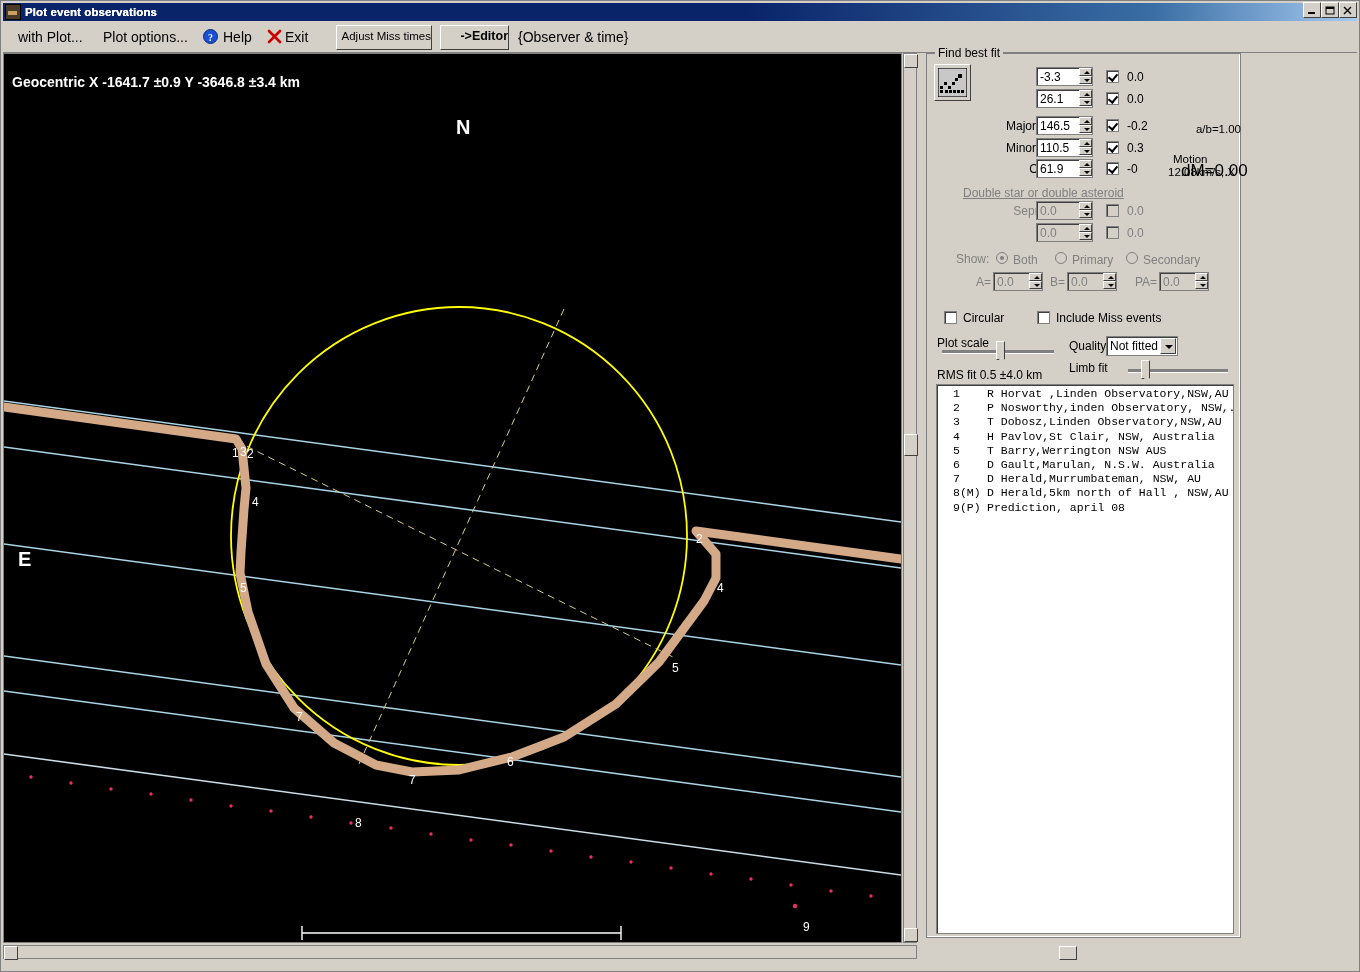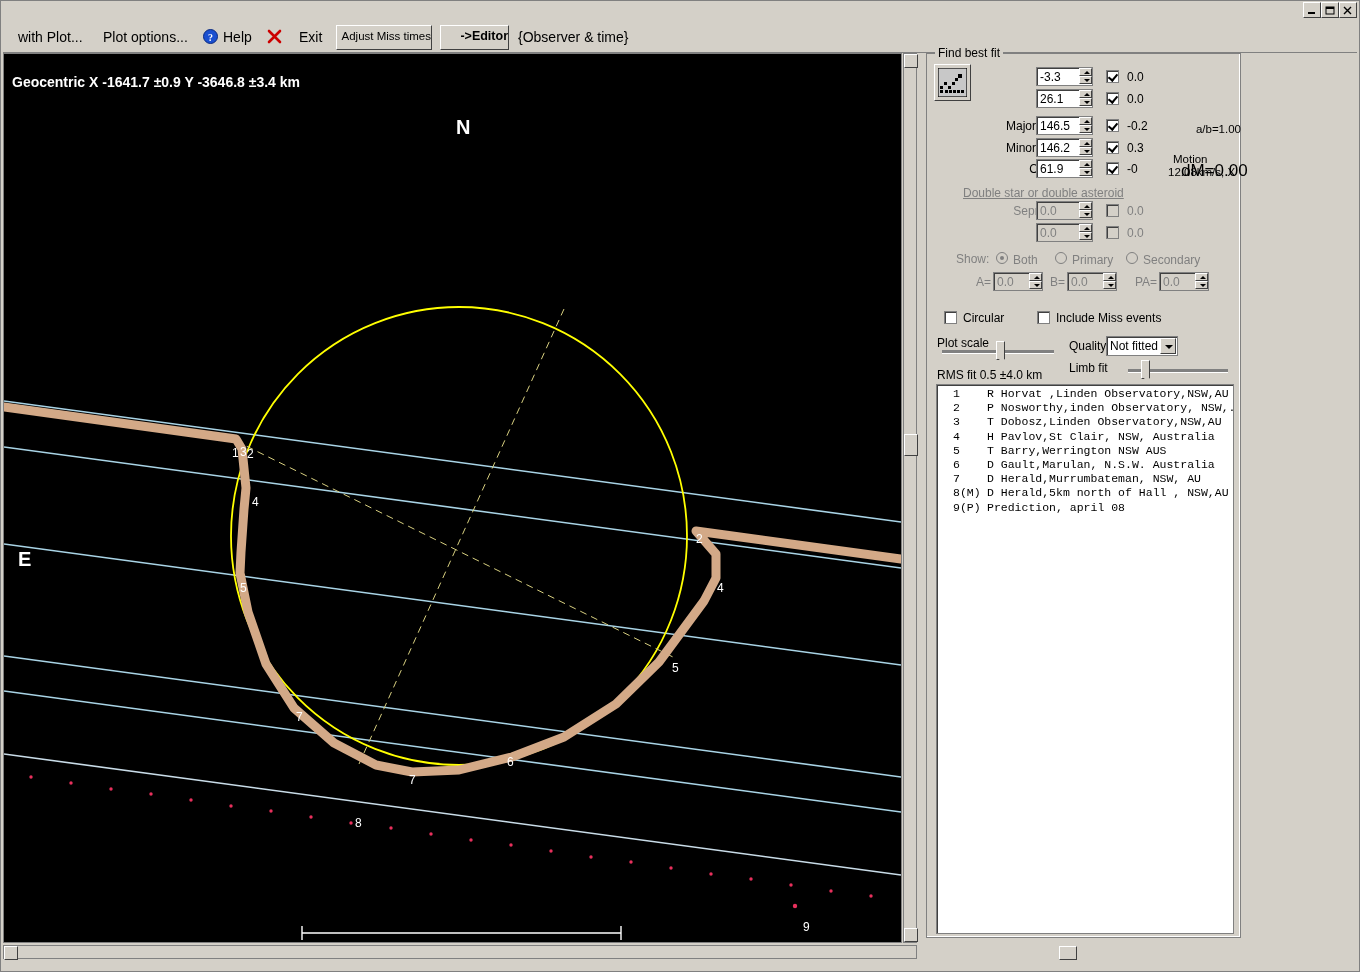--- a/index.html
+++ b/index.html
@@ -34,21 +34,21 @@
   .mitem{position:absolute;top:6px;height:18px;line-height:18px;font-size:14px;color:#000;
          white-space:nowrap;cursor:default;}
   #m-withplot{left:15px;}
   #m-plotopts{left:100px;}
   #m-help{left:200px;}
   #m-exit{left:265px;}
   .micon{position:absolute;top:7px;width:15px;height:15px;}
   #i-help{left:200px;}
   #i-exit{left:264px;}
   #m-help{left:220px;}
-  #m-exit{left:296px;}
+  #m-exit{left:282px;}
 
   .tbtn{position:absolute;top:3px;height:23px;background:#d4d0c8;
         border-top:1px solid #fff;border-left:1px solid #fff;
         border-right:1px solid #404040;border-bottom:1px solid #404040;
         font-size:11.5px;line-height:21px;text-align:right;color:#000;cursor:default;}
   #b-adjust{left:333px;width:94px;}
   #b-editor{left:437px;width:67px;font-weight:bold;font-size:12.5px;}
   #m-obstime{left:515px;top:6px;}
 
   
@@ -165,20 +165,24 @@
            overflow:hidden;padding:2px 0 0 2px;}
   .obrow{font-family:"Liberation Mono",monospace;font-size:11.5px;color:#000;
          white-space:pre;line-height:14.2px;}
   .obnum{display:inline-block;width:48px;text-align:left;padding-left:14px;box-sizing:border-box;}
 </style>
 </head>
 <body>
 
 <div id="window">
 
+  <div id="titlebar">
+    <div id="titleicon"></div>
+    <span id="titletext">Plot event observations</span>
+  </div>
   <div class="winbtn" id="btn-min">
     <svg width="10" height="9">
         <rect x="1" y="6" width="7" height="2" fill="#000"></rect>
       </svg>
   </div>
   <div class="winbtn" id="btn-max">
     <svg width="10" height="9">
         <rect x="1" y="1" width="8" height="7" fill="none" stroke="#000" stroke-width="1"></rect>
         <rect x="1" y="1" width="8" height="2" fill="#000"></rect>
       </svg>
@@ -355,21 +359,21 @@
     <span class="spinbtns">
         <i class="up"></i>
         <i class="dn"></i>
       </span>
   </div>
   <div class="cbx on" style="left:1105px;top:118px;"></div>
   <div class="resid" style="left:1126px;top:118px;">-0.2</div>
 
   <div class="flabel" style="left:925px;top:140px;width:162px;">Minor axis (km)</div>
   <div class="spinwrap" style="left:1035px;top:137px;width:57px;">
-    <span class="spinval">146.2</span>
+    <span class="spinval">110.5</span>
     <span class="spinbtns">
         <i class="up"></i>
         <i class="dn"></i>
       </span>
   </div>
   <div class="cbx on" style="left:1105px;top:140px;"></div>
   <div class="resid" style="left:1126px;top:140px;">0.3</div>
 
   <div class="flabel" style="left:925px;top:161px;width:162px;">Orientation</div>
   <div class="spinwrap" style="left:1035px;top:158px;width:57px;">

